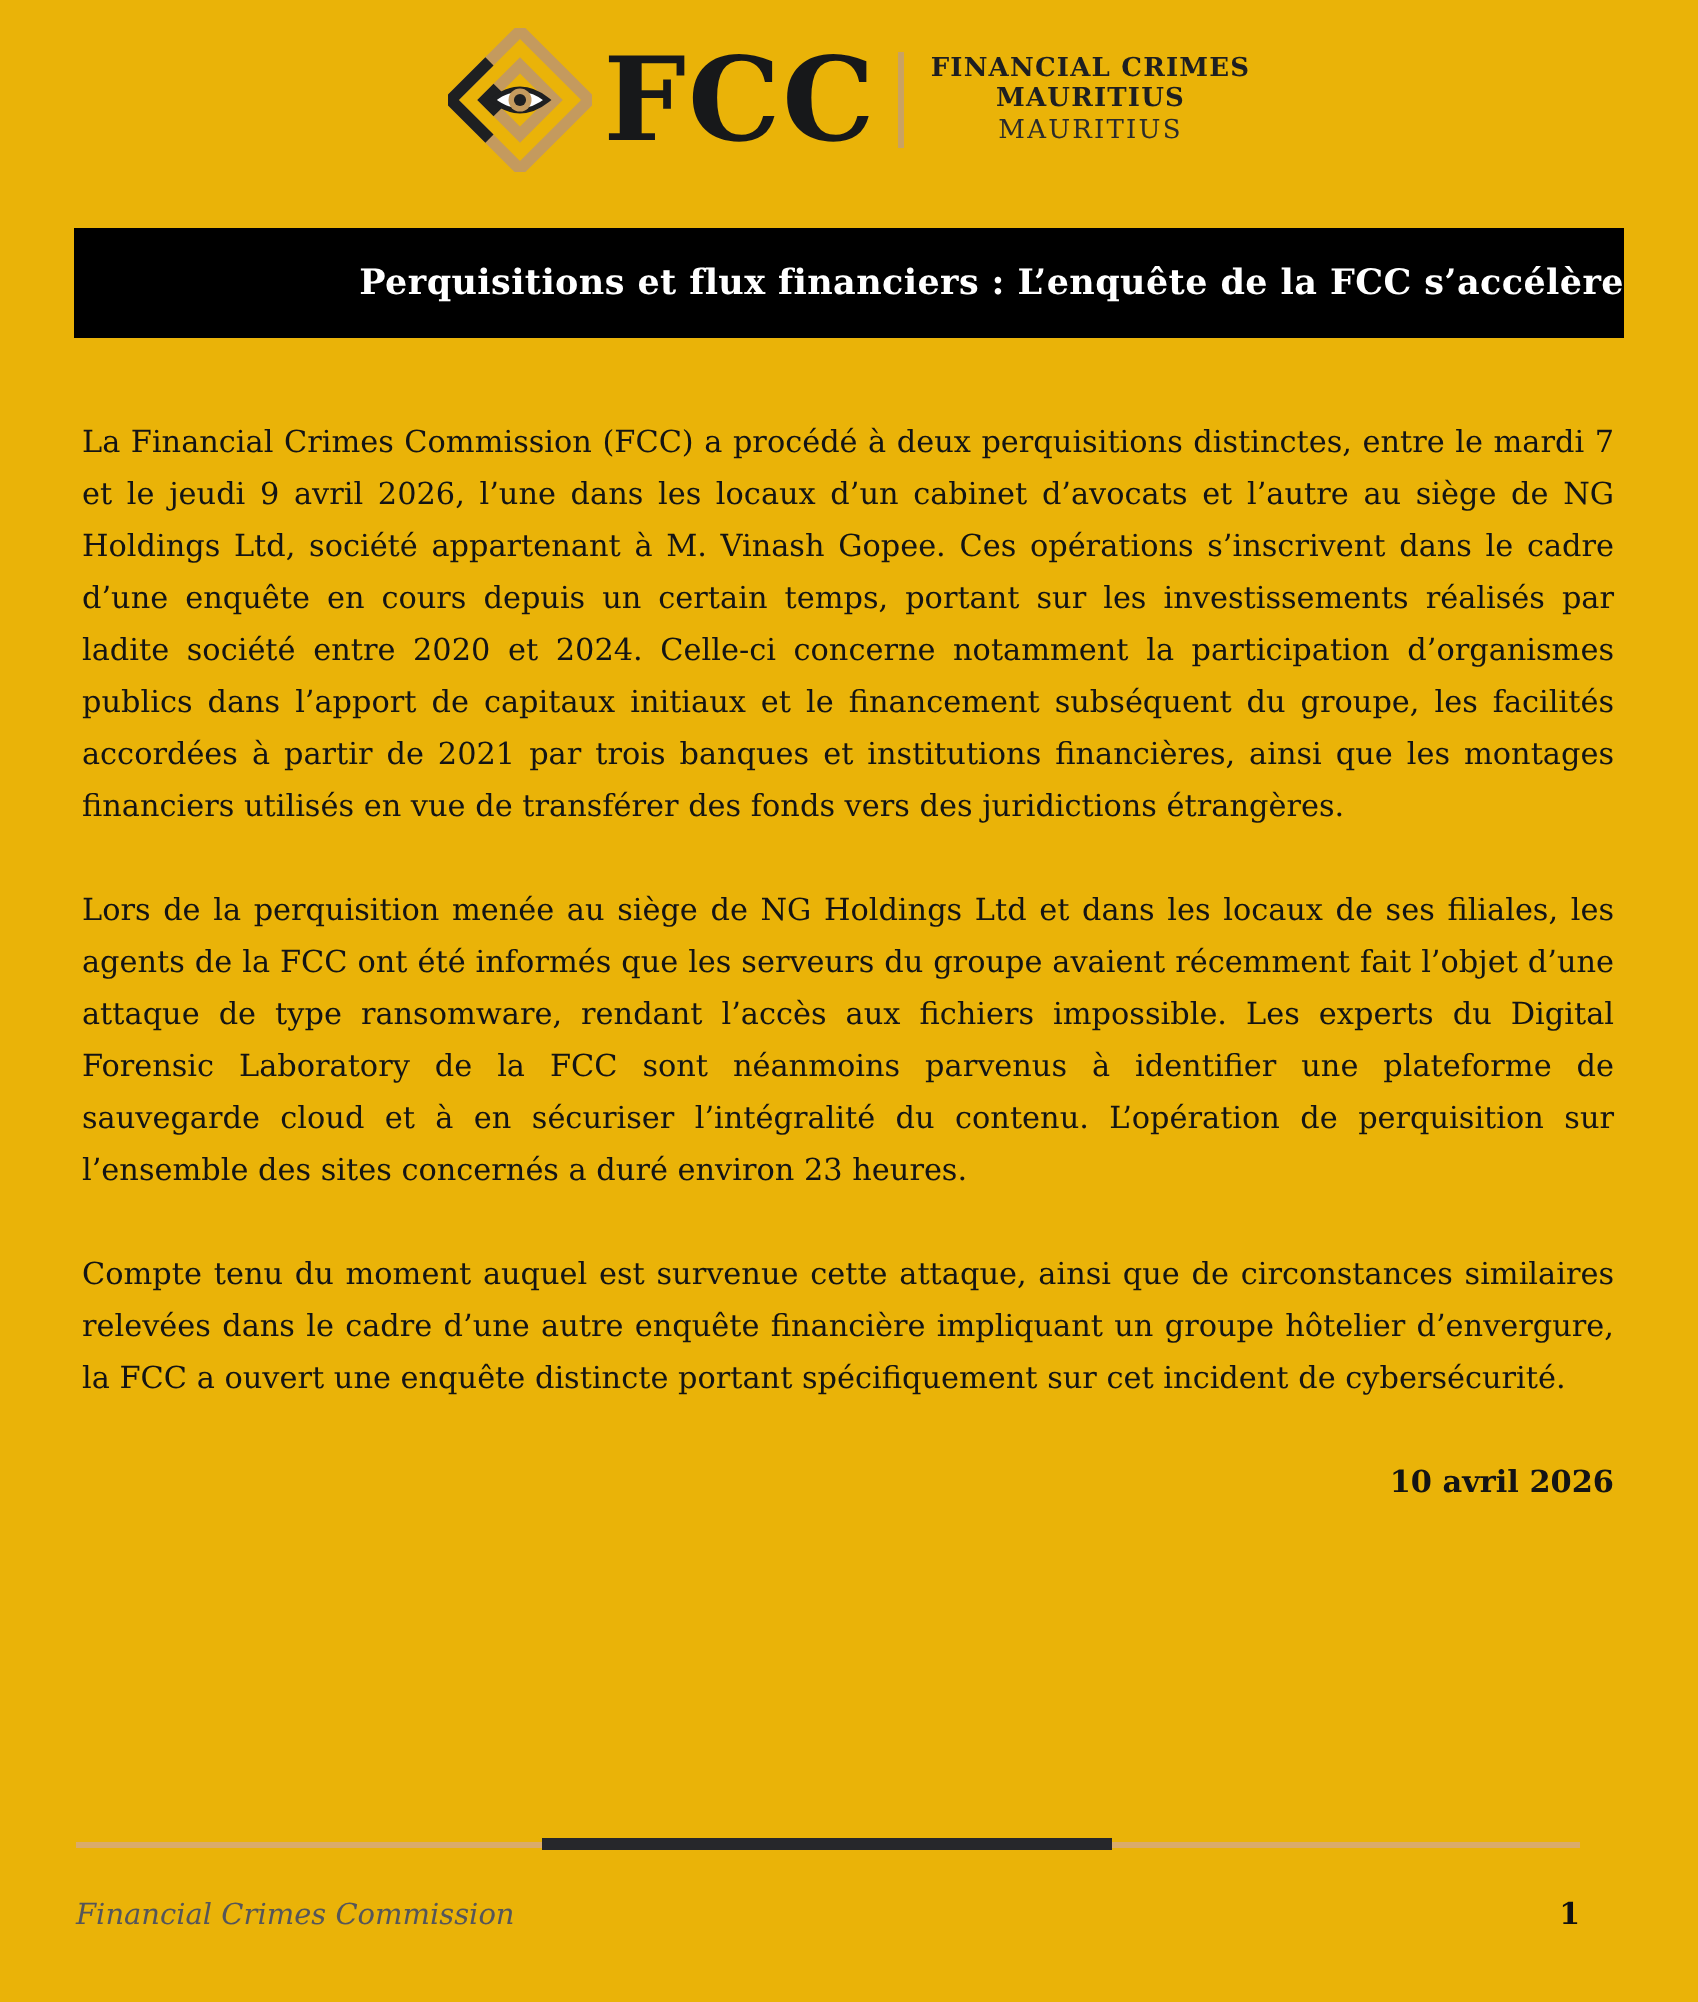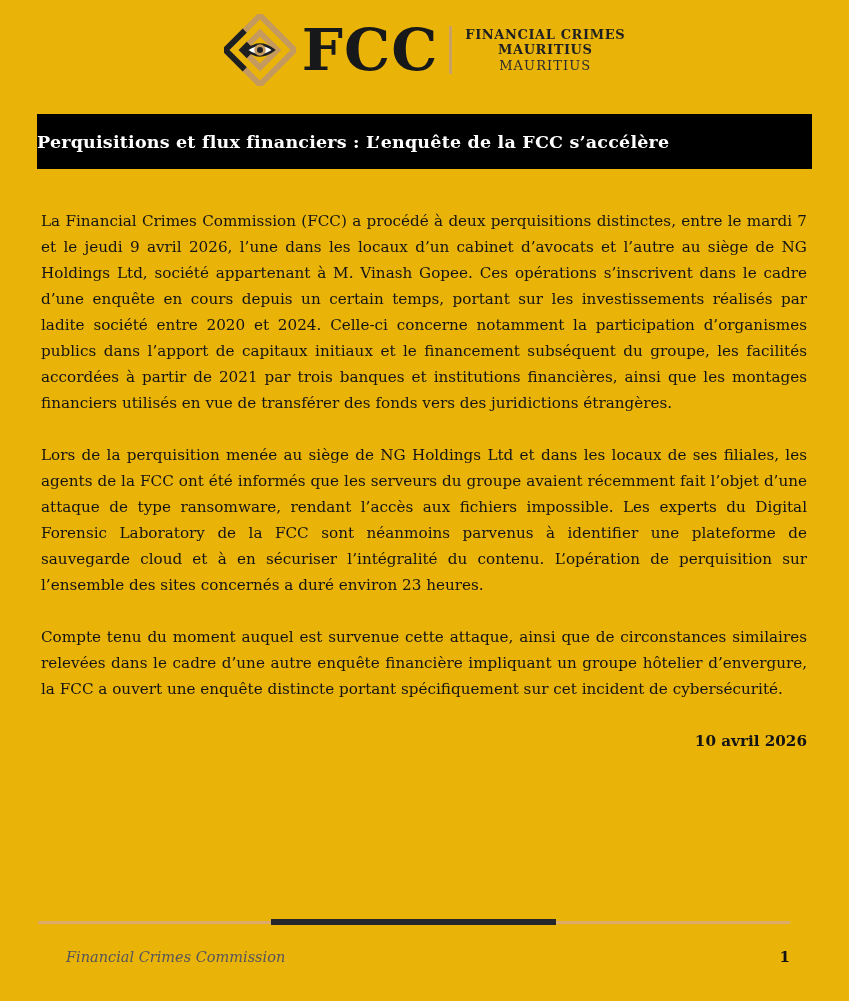--- a/index.html
+++ b/index.html
@@ -62,21 +62,21 @@
   .headline-bar {
     position: absolute;
     top: 114px;
     left: 37px;
     width: 775px;
     height: 55px;
     background: #000000;
     color: #ffffff;
     display: flex;
     align-items: center;
-    justify-content: flex-start;
+    justify-content: flex-end;
   }
   .headline-bar span {
     font-weight: 700;
     font-size: 17.5px;
     letter-spacing: 0.2px;
   }
 
   
   .content {
     position: absolute;
@@ -120,21 +120,20 @@
     left: 38px;
     width: 752px;
     display: flex;
     justify-content: space-between;
     align-items: baseline;
   }
   .footer-org {
     font-style: italic;
     font-size: 14.5px;
     color: #55565a;
-    margin-left: 28px;
   }
   .footer-page {
     font-weight: 700;
     font-size: 15px;
     color: #111111;
   }
 </style>
 </head>
 <body>
 

